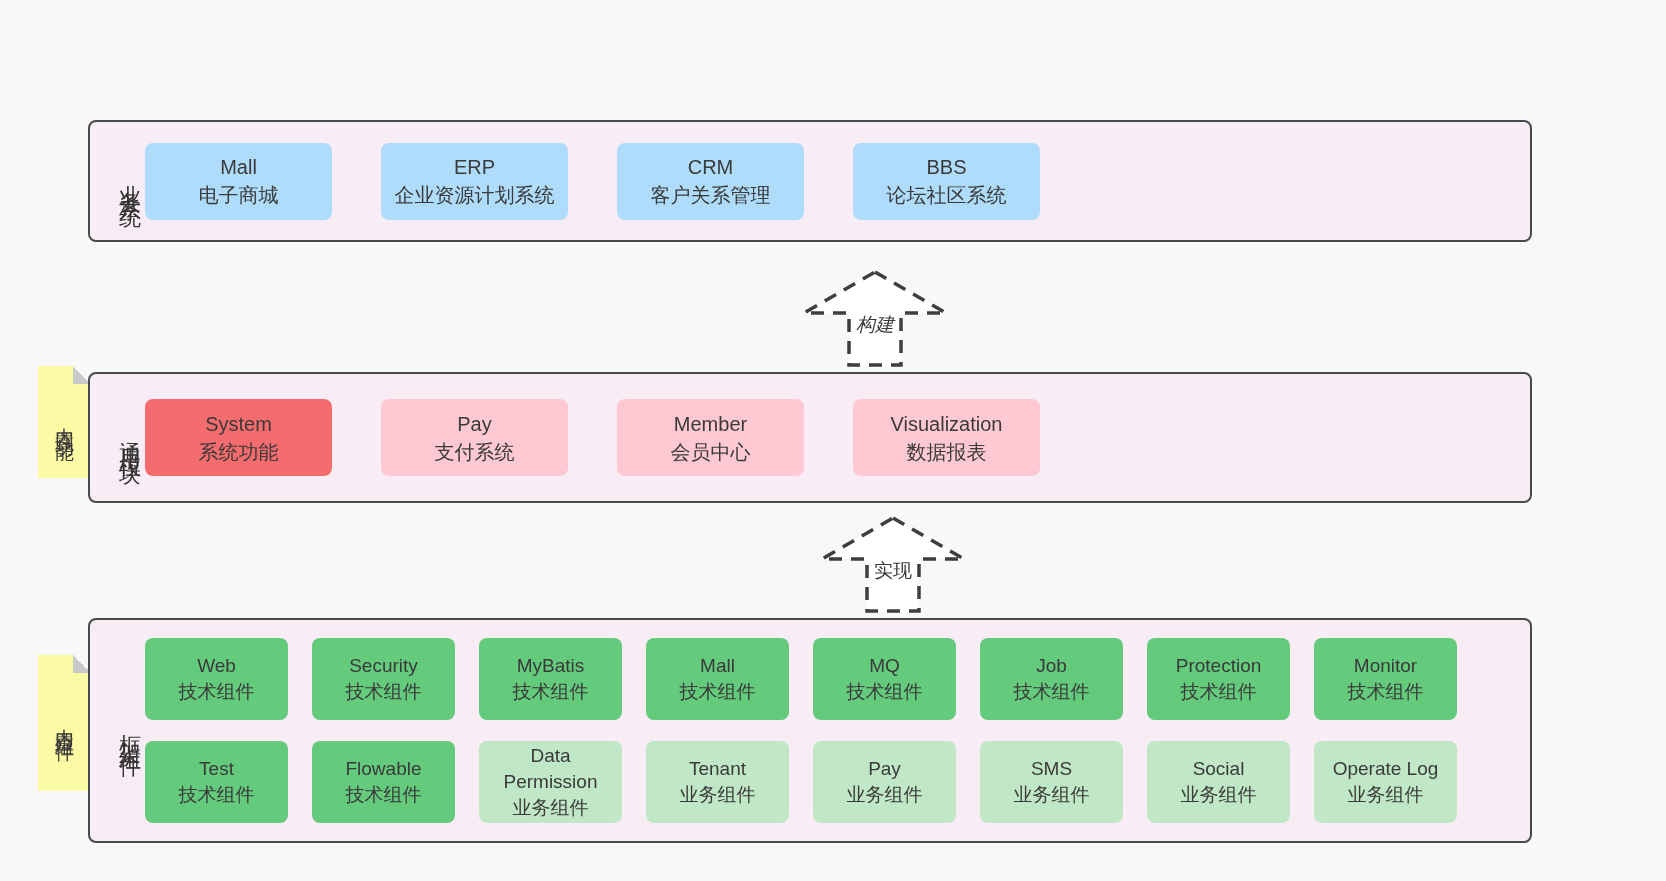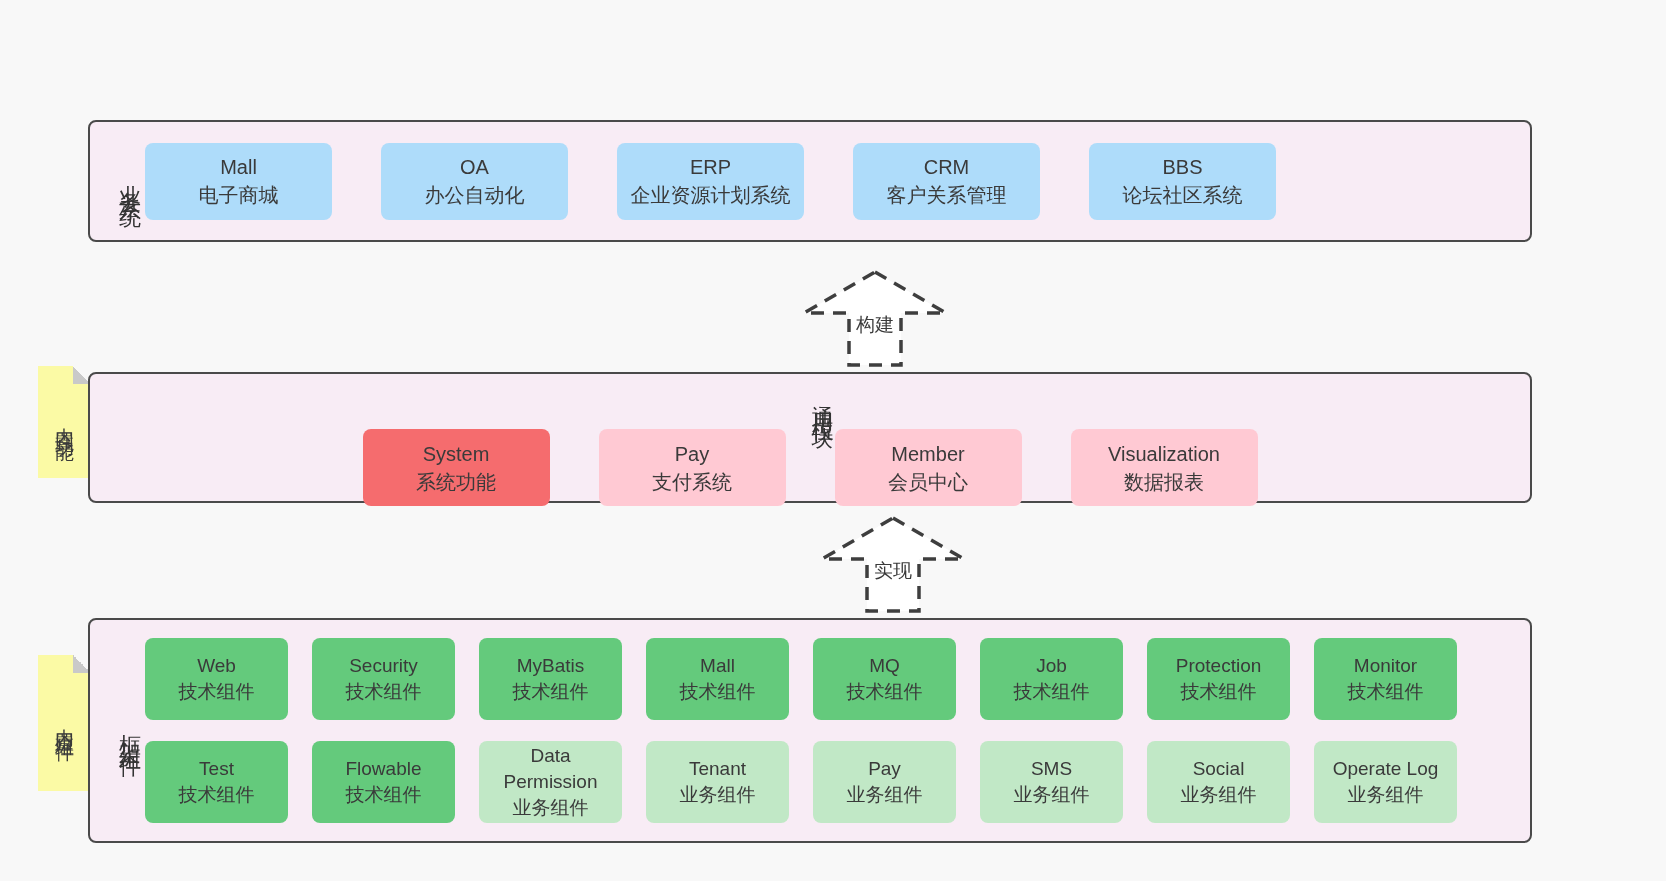--- a/index.html
+++ b/index.html
@@ -10,21 +10,21 @@
     color:var(--text,#3a3a3a);
   }
   .layer{
     position:absolute;left:88px;width:1440px;
     background:var(--layer_bg,#f8ecf5);
     border:2px solid var(--layer_border,#4a4a4a);
     border-radius:8px;
     display:flex;align-items:center;
   }
   .layer-top{top:120px;height:118px;justify-content:center;}
-  .layer-mid{top:372px;height:127px;flex-direction:column;}
+  .layer-mid{top:372px;height:127px;}
   .layer-bottom{top:618px;height:221px;align-items:center;}
   .layer-label{
     width:55px;flex:0 0 55px;text-align:center;
     writing-mode:vertical-rl;text-orientation:upright;
     font-size:22px;letter-spacing:7px;color:#333;
     margin:0 auto;align-self:center;height:auto;
   }
   .rows{flex:1;display:flex;flex-direction:column;gap:21px;}
   .box-row{display:flex;gap:49px;align-items:center;}
   .layer-bottom .box-row{gap:24px;}
@@ -49,42 +49,38 @@
   .sticky-2{top:655px;height:136px;}
   .sticky .fold{
     position:absolute;top:0;right:0;width:18px;height:18px;
     background:linear-gradient(225deg,var(--page_bg,#f8f8f8) 0 50%,var(--fold,#c9c9c9) 50% 100%);
   }
   .sticky-text{
     writing-mode:vertical-rl;text-orientation:upright;
     font-size:19px;letter-spacing:5px;color:#3a3a3a;
   }
   .arrow{position:absolute;width:148px;height:100px;}
-  .arrow-1{left:801px;top:268px;}
+  .arrow-1{left:801px;top:268px;font-style:italic;}
   .arrow-2{left:819px;top:514px;}
   .arrow svg{position:absolute;inset:0;overflow:visible;}
   .arrow-label{
     position:absolute;left:50%;top:43px;transform:translateX(-50%);
     background:#ffffff;padding:1px 5px;font-size:19px;color:#3a3a3a;white-space:nowrap;
   }
 </style>
 </head>
 <body>
 
 <section class="layer layer-top">
   <div class="layer-label">业务系统</div>
   <div class="rows">
       <div class="box-row">
         <div class="box blue">
           <div class="box-name">Mall</div>
           <div class="box-desc">电子商城</div>
-        </div>
-        <div class="box blue">
-          <div class="box-name">OA</div>
-          <div class="box-desc">办公自动化</div>
         </div>
         <div class="box blue">
           <div class="box-name">ERP</div>
           <div class="box-desc">企业资源计划系统</div>
         </div>
         <div class="box blue">
           <div class="box-name">CRM</div>
           <div class="box-desc">客户关系管理</div>
         </div>
         <div class="box blue">

